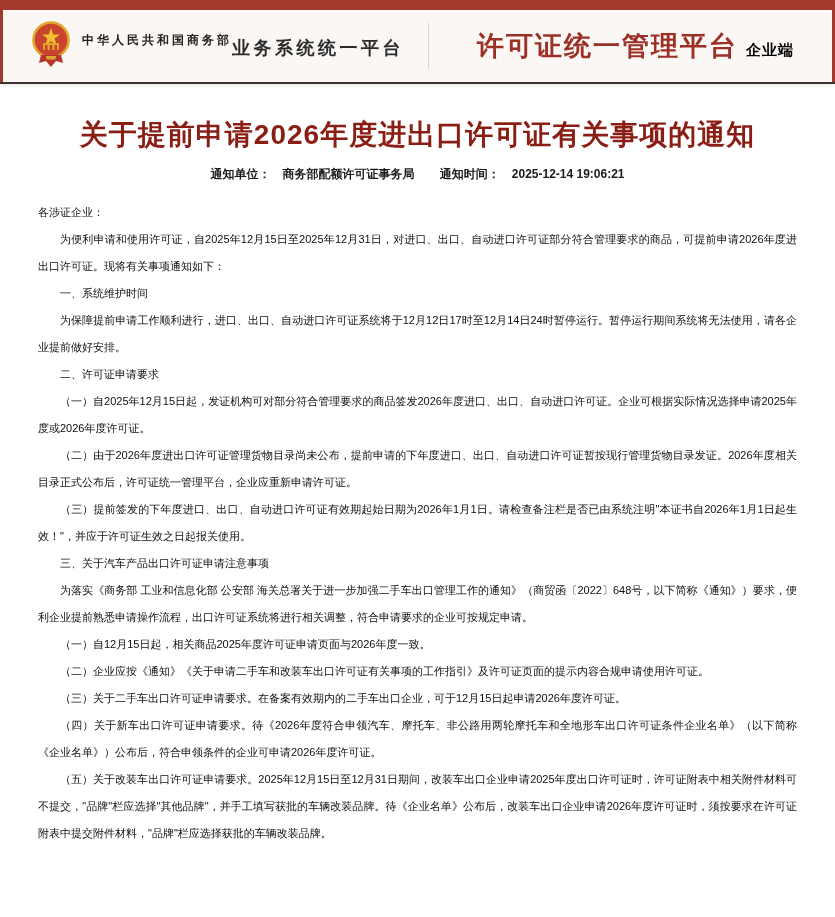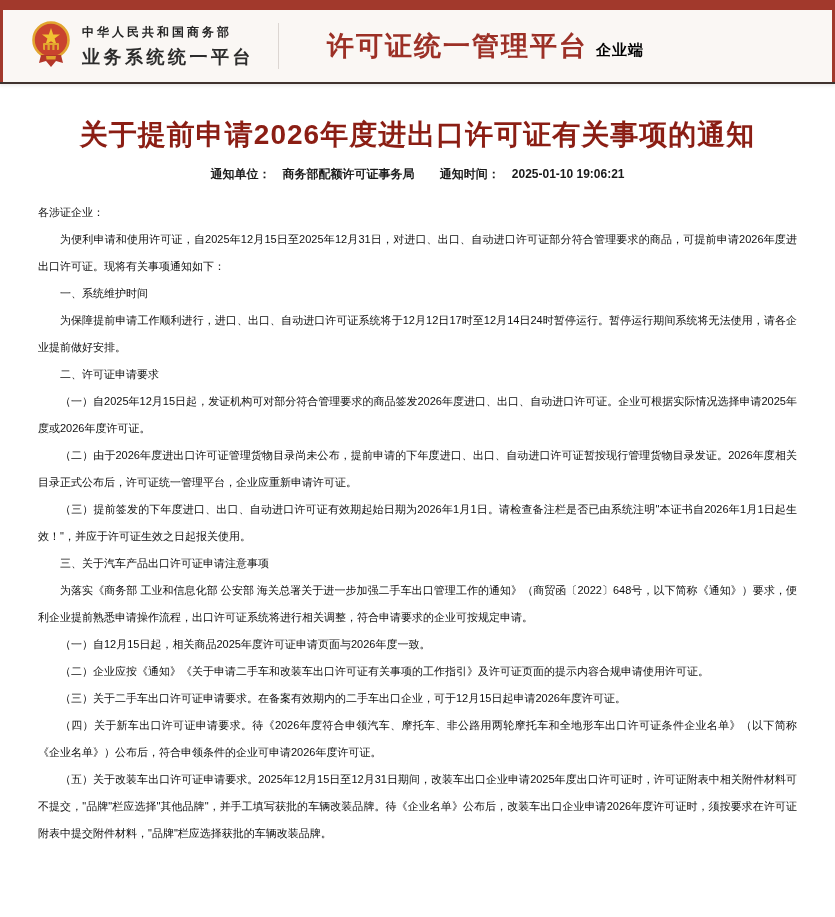--- a/index.html
+++ b/index.html
@@ -9,21 +9,21 @@
     color:#111;position:relative;overflow-x:hidden;
   }
   
   .app-header{background:#faf7f4;position:relative;border-bottom:2px solid #40332f;box-shadow:0 2px 3px rgba(0,0,0,.08);}
   .topbar{height:10px;background:#a2392c;}
   .edge-line{position:absolute;top:10px;bottom:0;width:3px;background:#a2392c;}
   .edge-line.left{left:0;}
   .edge-line.right{right:0;}
   .header-inner{display:flex;align-items:center;height:72px;padding-left:32px;}
   .emblem{width:38px;height:50px;flex:0 0 auto;}
-  .ministry{margin-left:12px;display:flex;flex-direction:column;justify-content:center;}
+  .ministry{margin-left:12px;display:flex;flex-direction:row;justify-content:center;}
   .ministry-line1{font-size:12px;font-weight:bold;letter-spacing:3px;color:#232323;}
   .ministry-line2{font-size:18px;font-weight:bold;letter-spacing:3.5px;color:#2c2c2c;margin-top:4px;text-align:right;}
   .header-divider{width:1px;height:46px;background:#dcd6d2;margin-left:24px;flex:0 0 auto;}
   .platform{margin-left:48px;display:flex;align-items:baseline;}
   .platform-title{font-size:27px;font-weight:bold;color:#9c3026;letter-spacing:2px;}
   .platform-badge{font-size:15px;font-weight:bold;color:#000000;margin-left:8px;letter-spacing:1px;}
   
   .notice{padding:0 38px 20px 38px;}
   .notice-title{
     text-align:center;color:#8b1e14;font-size:28px;font-weight:bold;
@@ -68,21 +68,21 @@
       <span class="platform-badge">企业端</span>
     </div>
   </div>
 </header>
 
 <main class="notice">
   <h1 class="notice-title">关于提前申请2026年度进出口许可证有关事项的通知</h1>
 
   <div class="notice-meta">
     <span class="meta-label">通知单位：</span><span class="meta-value">商务部配额许可证事务局</span>
-    <span class="meta-label">通知时间：</span><span class="meta-value">2025-01-10 19:06:21</span>
+    <span class="meta-label">通知时间：</span><span class="meta-value">2025-12-14 19:06:21</span>
   </div>
 
   <div class="body-text">
     <p>各涉证企业：</p>
     <p class="indent">为便利申请和使用许可证，自2025年12月15日至2025年12月31日，对进口、出口、自动进口许可证部分符合管理要求的商品，可提前申请2026年度进出口许可证。现将有关事项通知如下：</p>
     <p class="indent">一、系统维护时间</p>
     <p class="indent">为保障提前申请工作顺利进行，进口、出口、自动进口许可证系统将于12月12日17时至12月14日24时暂停运行。暂停运行期间系统将无法使用，请各企业提前做好安排。</p>
     <p class="indent">二、许可证申请要求</p>
     <p class="indent">（一）自2025年12月15日起，发证机构可对部分符合管理要求的商品签发2026年度进口、出口、自动进口许可证。企业可根据实际情况选择申请2025年度或2026年度许可证。</p>
     <p class="indent">（二）由于2026年度进出口许可证管理货物目录尚未公布，提前申请的下年度进口、出口、自动进口许可证暂按现行管理货物目录发证。2026年度相关目录正式公布后，许可证统一管理平台，企业应重新申请许可证。</p>

